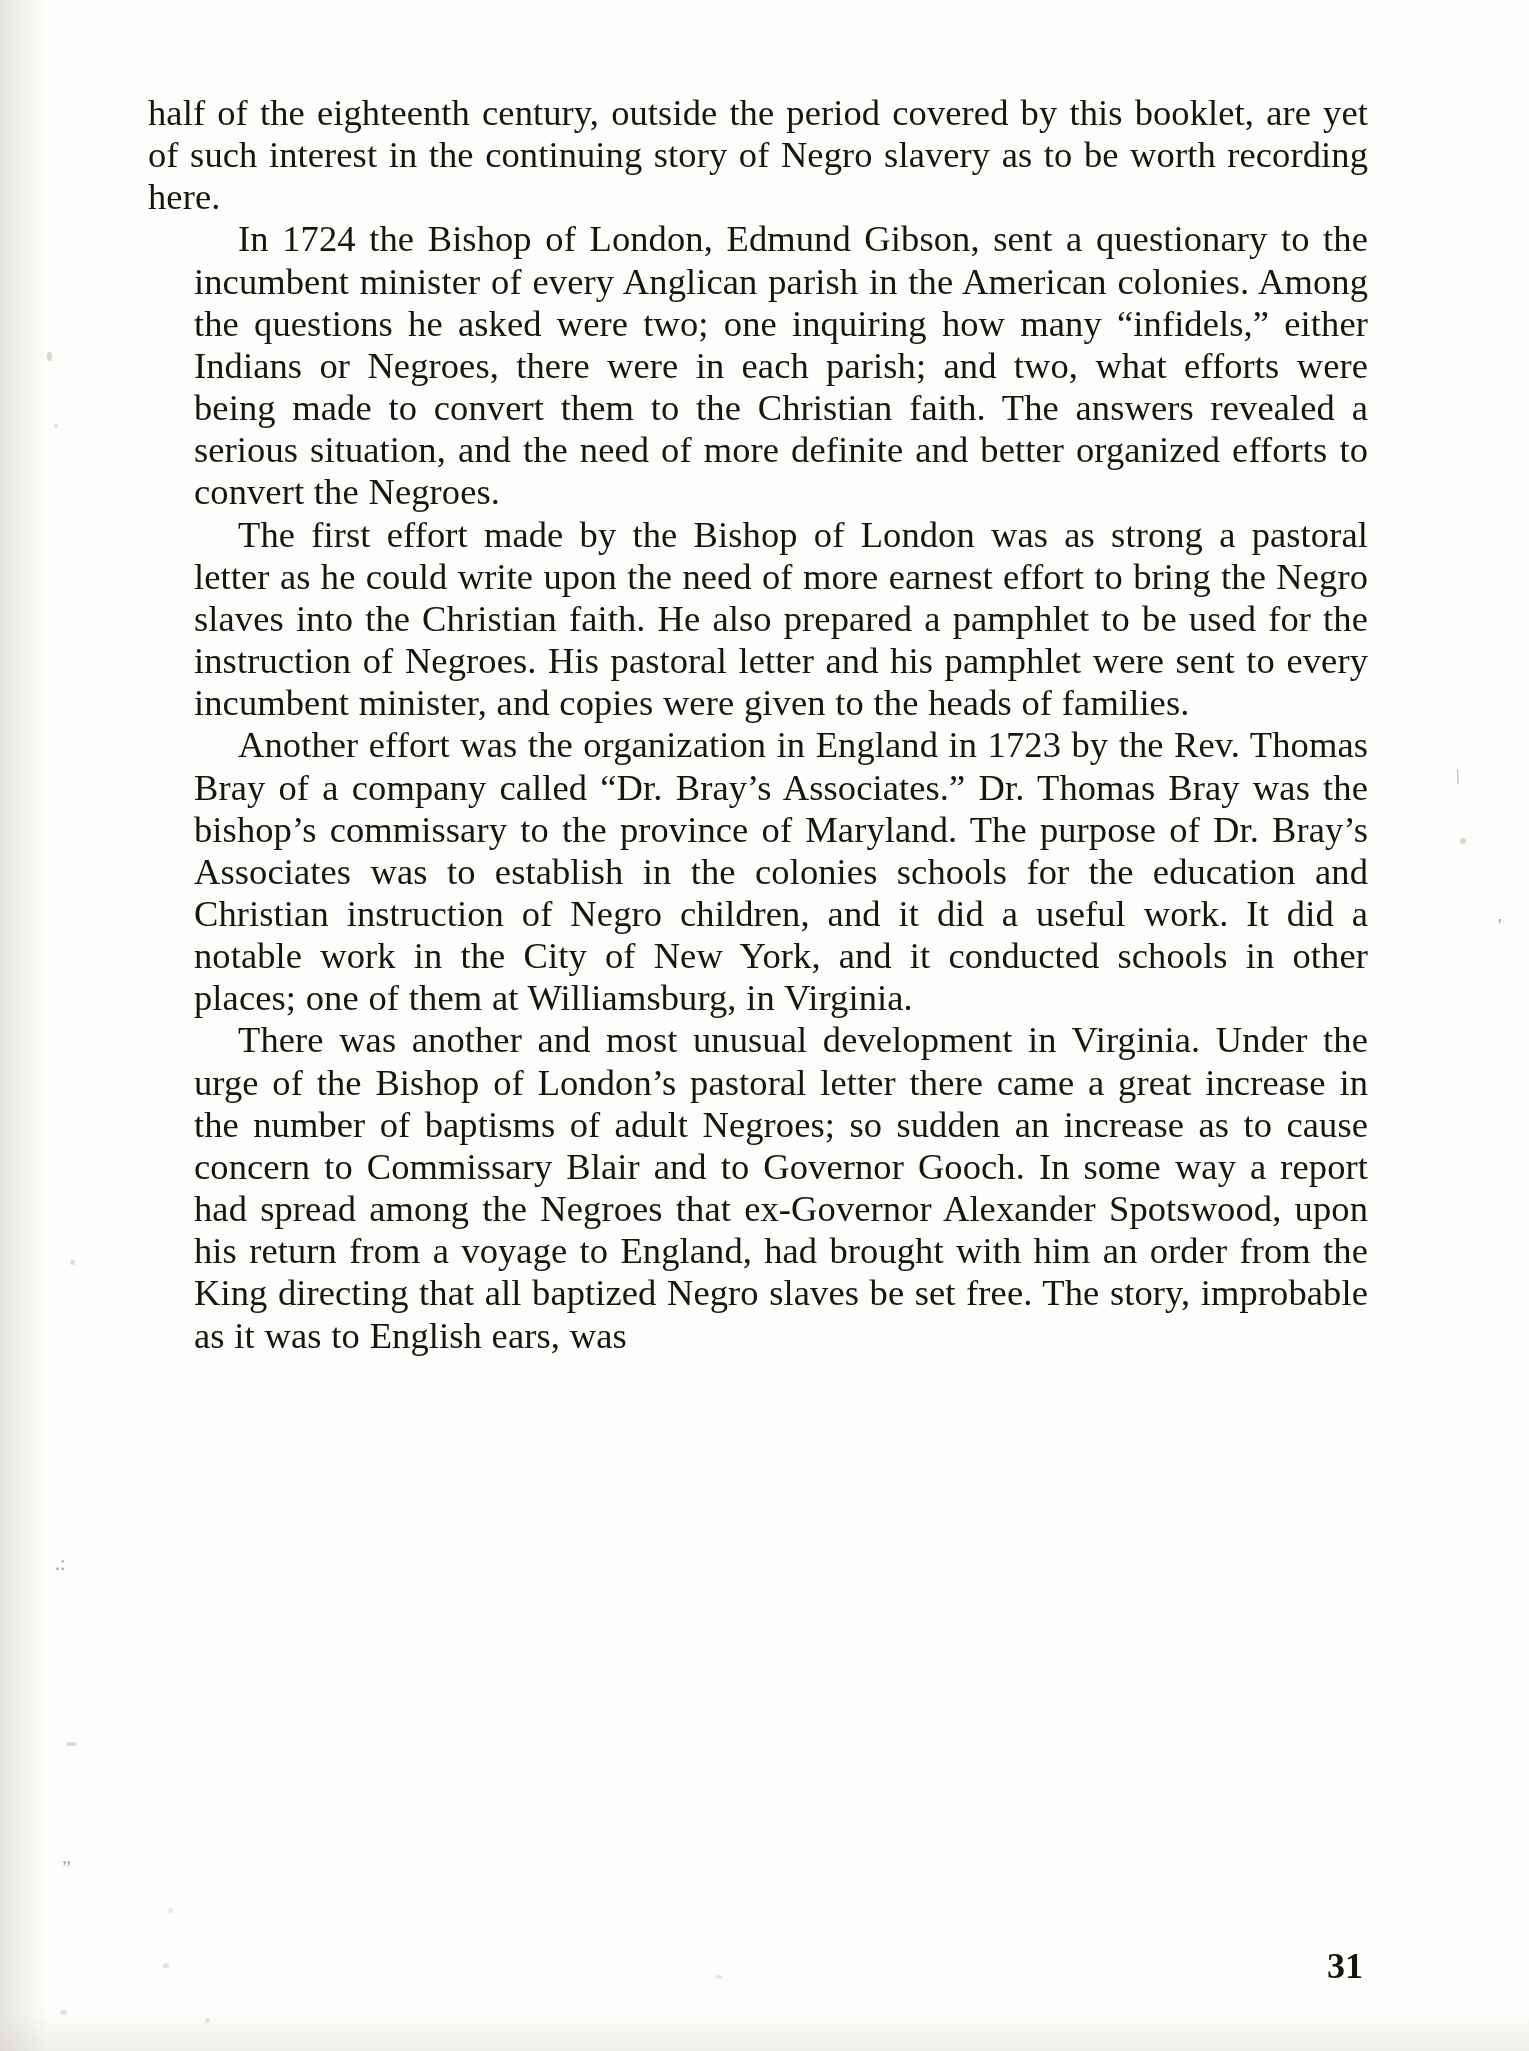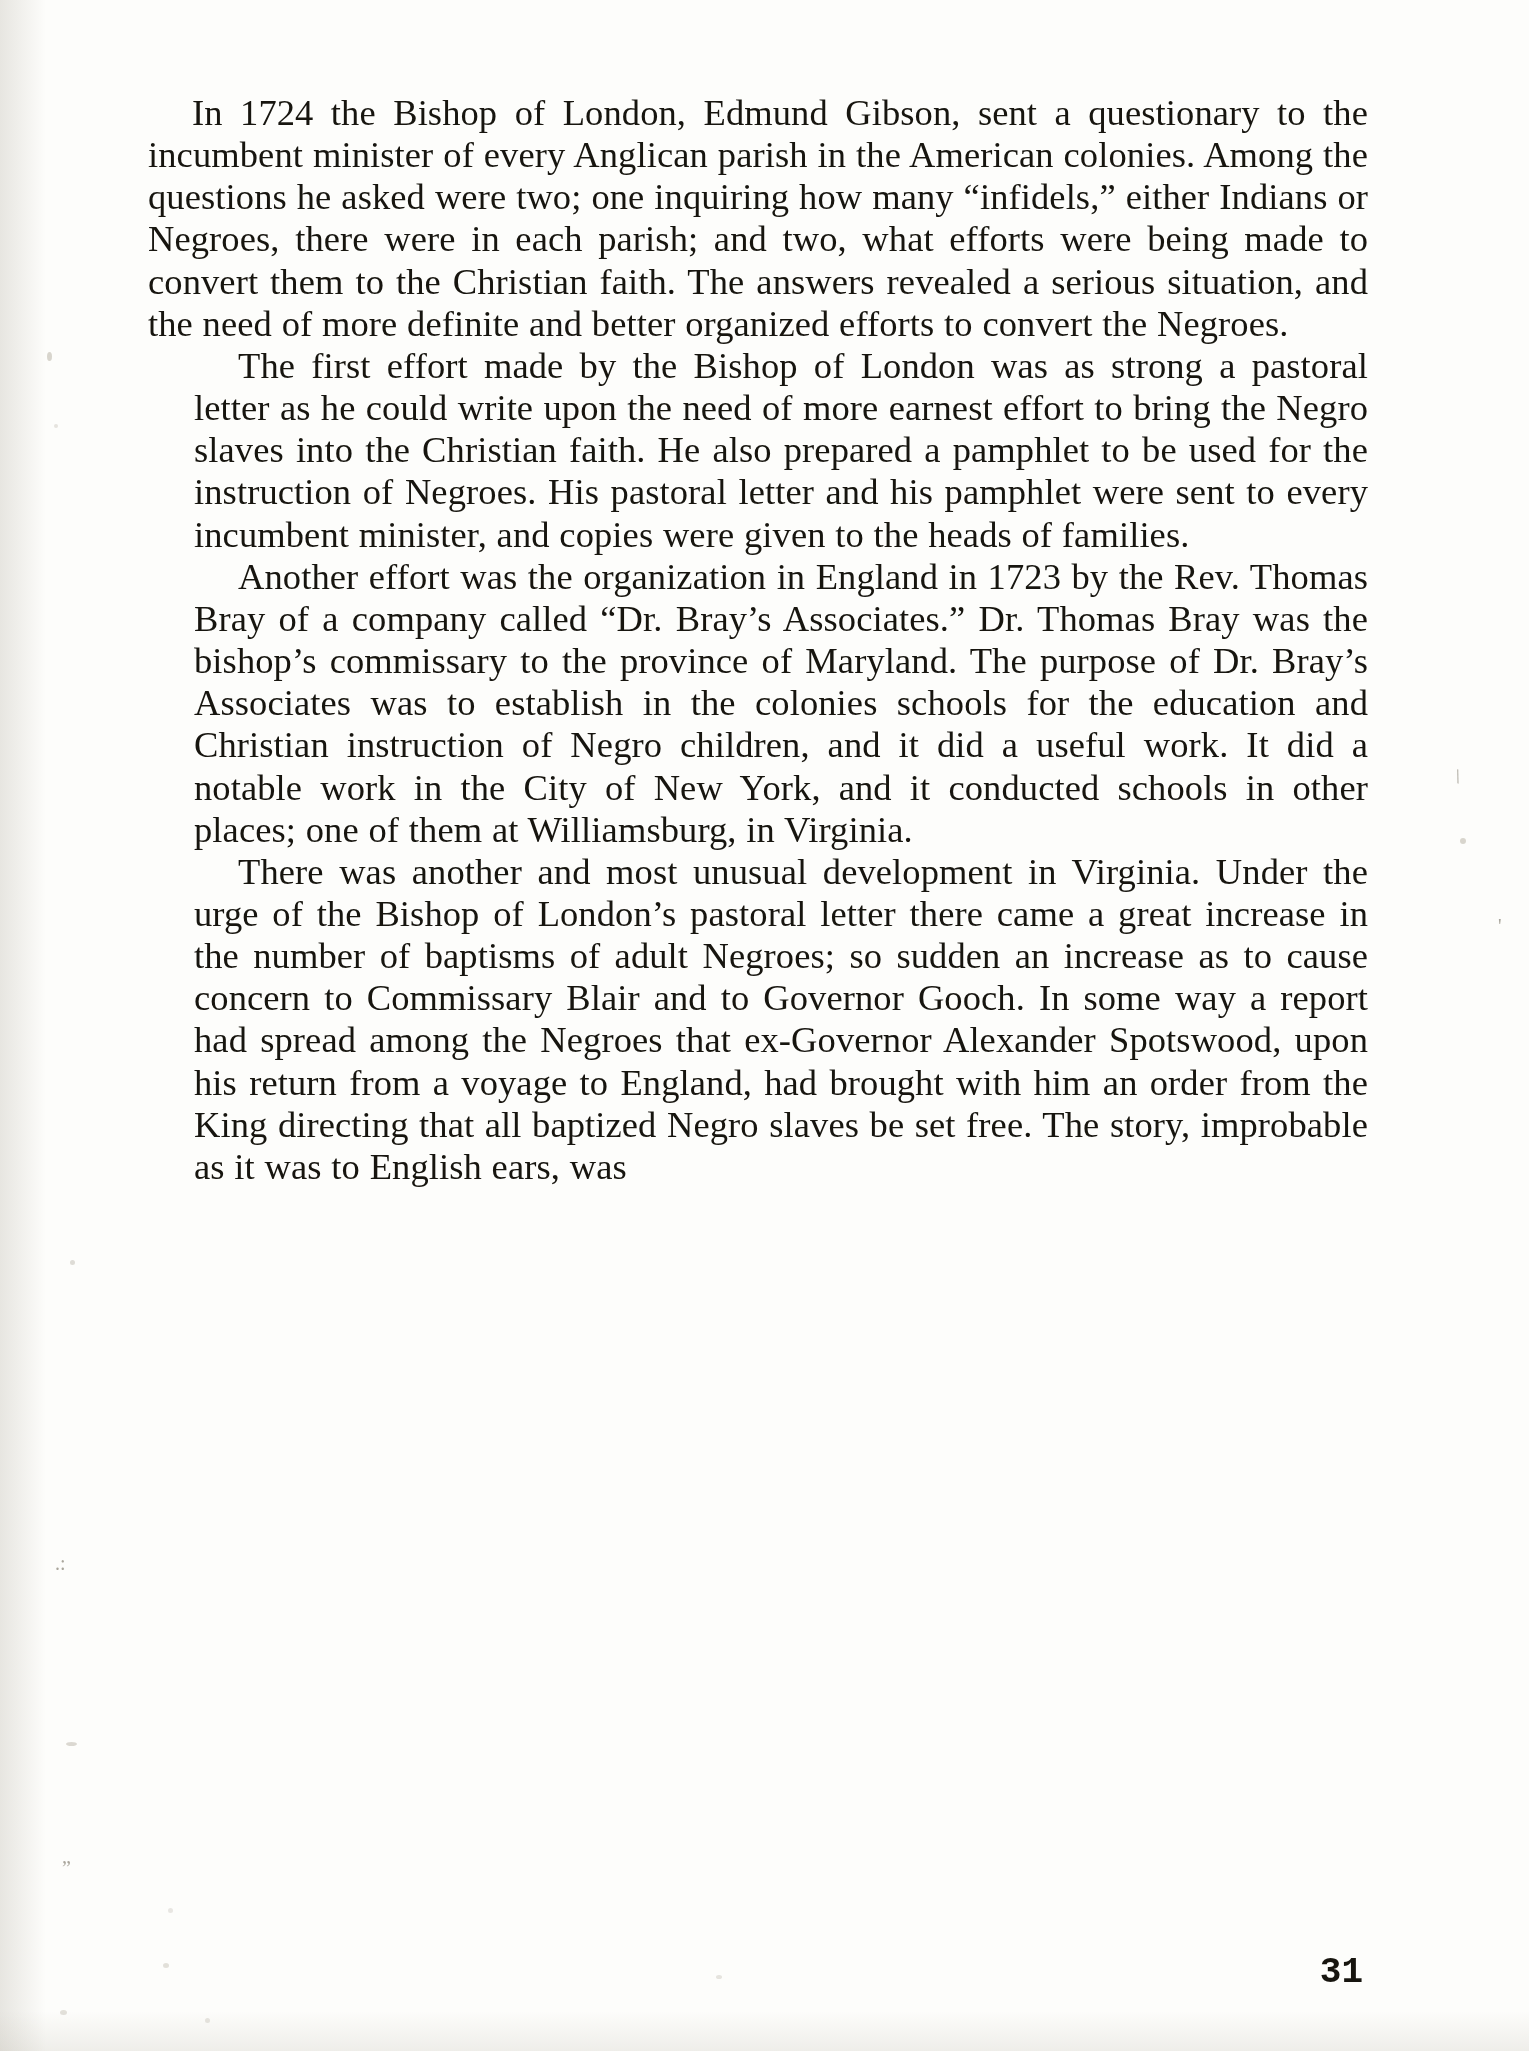--- a/index.html
+++ b/index.html
@@ -34,25 +34,25 @@
   .para.indent {
     text-indent: 44px;
   }
   .para + .para {
     margin-top: 0px;
     margin-left: 46px;
   }
   .pagenum {
     position: absolute;
     right: 166px;
-    bottom: 58px;
+    bottom: 64px;
     font-size: 36px;
     font-weight: bold;
     color: #17150f;
-    font-family: Liberation Mono, monospace;
+    font-family: Liberation Serif, serif;
   }
   
   .speck {
     position: absolute;
     background: #b9b4a8;
     border-radius: 50%;
     opacity: 0.55;
   }
   .mark {
     position: absolute;
@@ -79,20 +79,21 @@
 </style>
 </head>
 <body>
 
 <div class="page">
 
   <div class="edge-shade-left"></div>
   <div class="edge-shade-bottom"></div>
 
   <div class="textblock">
+    <p class="para">half of the eighteenth century, outside the period covered by this booklet, are yet of such interest in the continuing story of Negro slavery as to be worth recording here.</p>
     <p class="para indent">In 1724 the Bishop of London, Edmund Gibson, sent a questionary to the incumbent minister of every Anglican parish in the American colonies. Among the questions he asked were two; one inquiring how many “infidels,” either Indians or Negroes, there were in each parish; and two, what efforts were being made to convert them to the Christian faith. The answers revealed a serious situation, and the need of more definite and better organized efforts to convert the Negroes.</p>
     <p class="para indent">The first effort made by the Bishop of London was as strong a pastoral letter as he could write upon the need of more earnest effort to bring the Negro slaves into the Christian faith. He also prepared a pamphlet to be used for the instruction of Negroes. His pastoral letter and his pamphlet were sent to every incumbent minister, and copies were given to the heads of families.</p>
     <p class="para indent">Another effort was the organization in England in 1723 by the Rev. Thomas Bray of a company called “Dr. Bray’s Associates.” Dr. Thomas Bray was the bishop’s commissary to the province of Maryland. The purpose of Dr. Bray’s Associates was to establish in the colonies schools for the education and Christian instruction of Negro children, and it did a useful work. It did a notable work in the City of New York, and it conducted schools in other places; one of them at Williamsburg, in Virginia.</p>
     <p class="para indent">There was another and most unusual development in Virginia. Under the urge of the Bishop of London’s pastoral letter there came a great increase in the number of baptisms of adult Negroes; so sudden an increase as to cause concern to Commissary Blair and to Governor Gooch. In some way a report had spread among the Negroes that ex-Governor Alexander Spotswood, upon his return from a voyage to England, had brought with him an order from the King directing that all baptized Negro slaves be set free. The story, improbable as it was to English ears, was</p>
   </div>
 
   <div class="pagenum">31</div>
 
   <span class="mark" style="left:1455px; top:765px; transform:rotate(18deg);">\</span>
   <span class="speck" style="left:1460px; top:838px; width:6px; height:6px;"></span>

